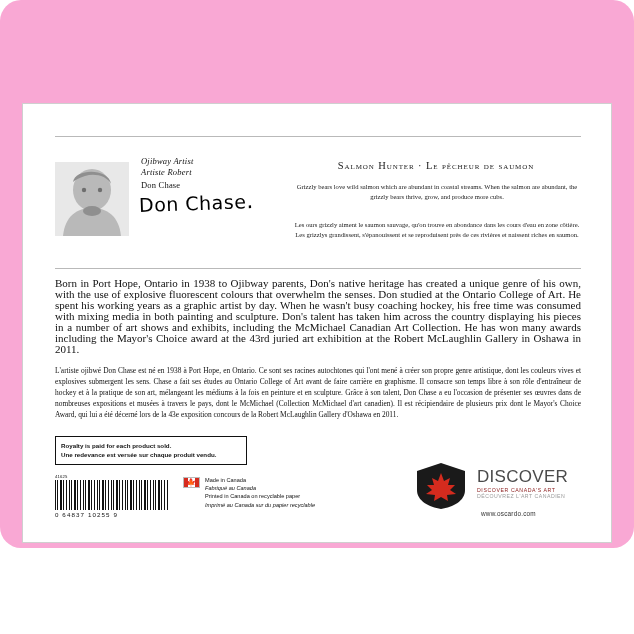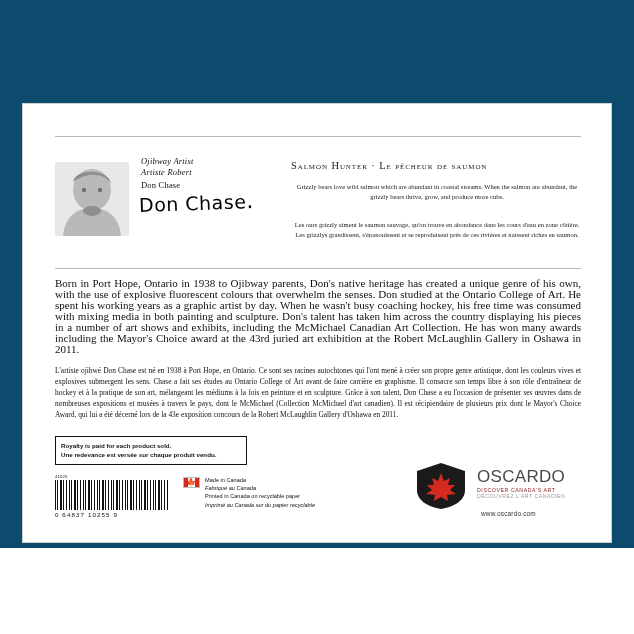--- a/index.html
+++ b/index.html
@@ -10,21 +10,22 @@
     height: 634px;
     overflow: hidden;
   }
   body {
     font-family: "Liberation Serif", serif;
   }
   .page {
     position: relative;
     width: 634px;
     height: 548px;
-    background: #0c4a6e;
+    background: #f9a8d4;
+    border-radius: 21px;
   }
   .card {
     position: absolute;
     left: 22px;
     top: 103px;
     width: 590px;
     height: 440px;
     background: #ffffff;
     border: 1px solid #cfcfcf;
     box-sizing: border-box;
@@ -119,21 +120,21 @@
   .signature .dot {
     font-size: 22px;
   }
 
   
   .title {
     position: absolute;
     left: 250px;
     top: 42px;
     width: 290px;
-    text-align: left;
+    text-align: center;
     font-family: "Liberation Serif", serif;
     font-size: 10.5px;
     letter-spacing: 0.9px;
     color: #1a1a1a;
     font-variant: small-caps;
   }
   .desc-en {
     position: absolute;
     left: 252px;
     top: 64px;
@@ -396,21 +397,21 @@
       </div>
 
       <div class="logo">
         <div class="logo-mark">
           <svg width="52" height="48" viewBox="0 0 52 48" aria-hidden="true">
             <path d="M26 1 L50 9 L50 28 C50 39 38 45 26 47 C14 45 2 39 2 28 L2 9 Z" fill="#1a1a1a"></path>
             <path d="M26 11 L29 19 L35 16 L33 23 L40 23 L35 28 L41 32 L32 33 L33 39 L26 35 L19 39 L20 33 L11 32 L17 28 L12 23 L19 23 L17 16 L23 19 Z" fill="#d52b1e"></path>
           </svg>
         </div>
         <div class="logo-text">
-          <div class="logo-name">OSCARDO</div>
+          <div class="logo-name">DISCOVER</div>
           <div class="logo-tag1">DISCOVER CANADA'S ART</div>
           <div class="logo-tag2">DÉCOUVREZ L'ART CANADIEN</div>
         </div>
         <div class="logo-url">www.oscardo.com</div>
       </div>
 
     </div>
   </div>
 </div>
 

